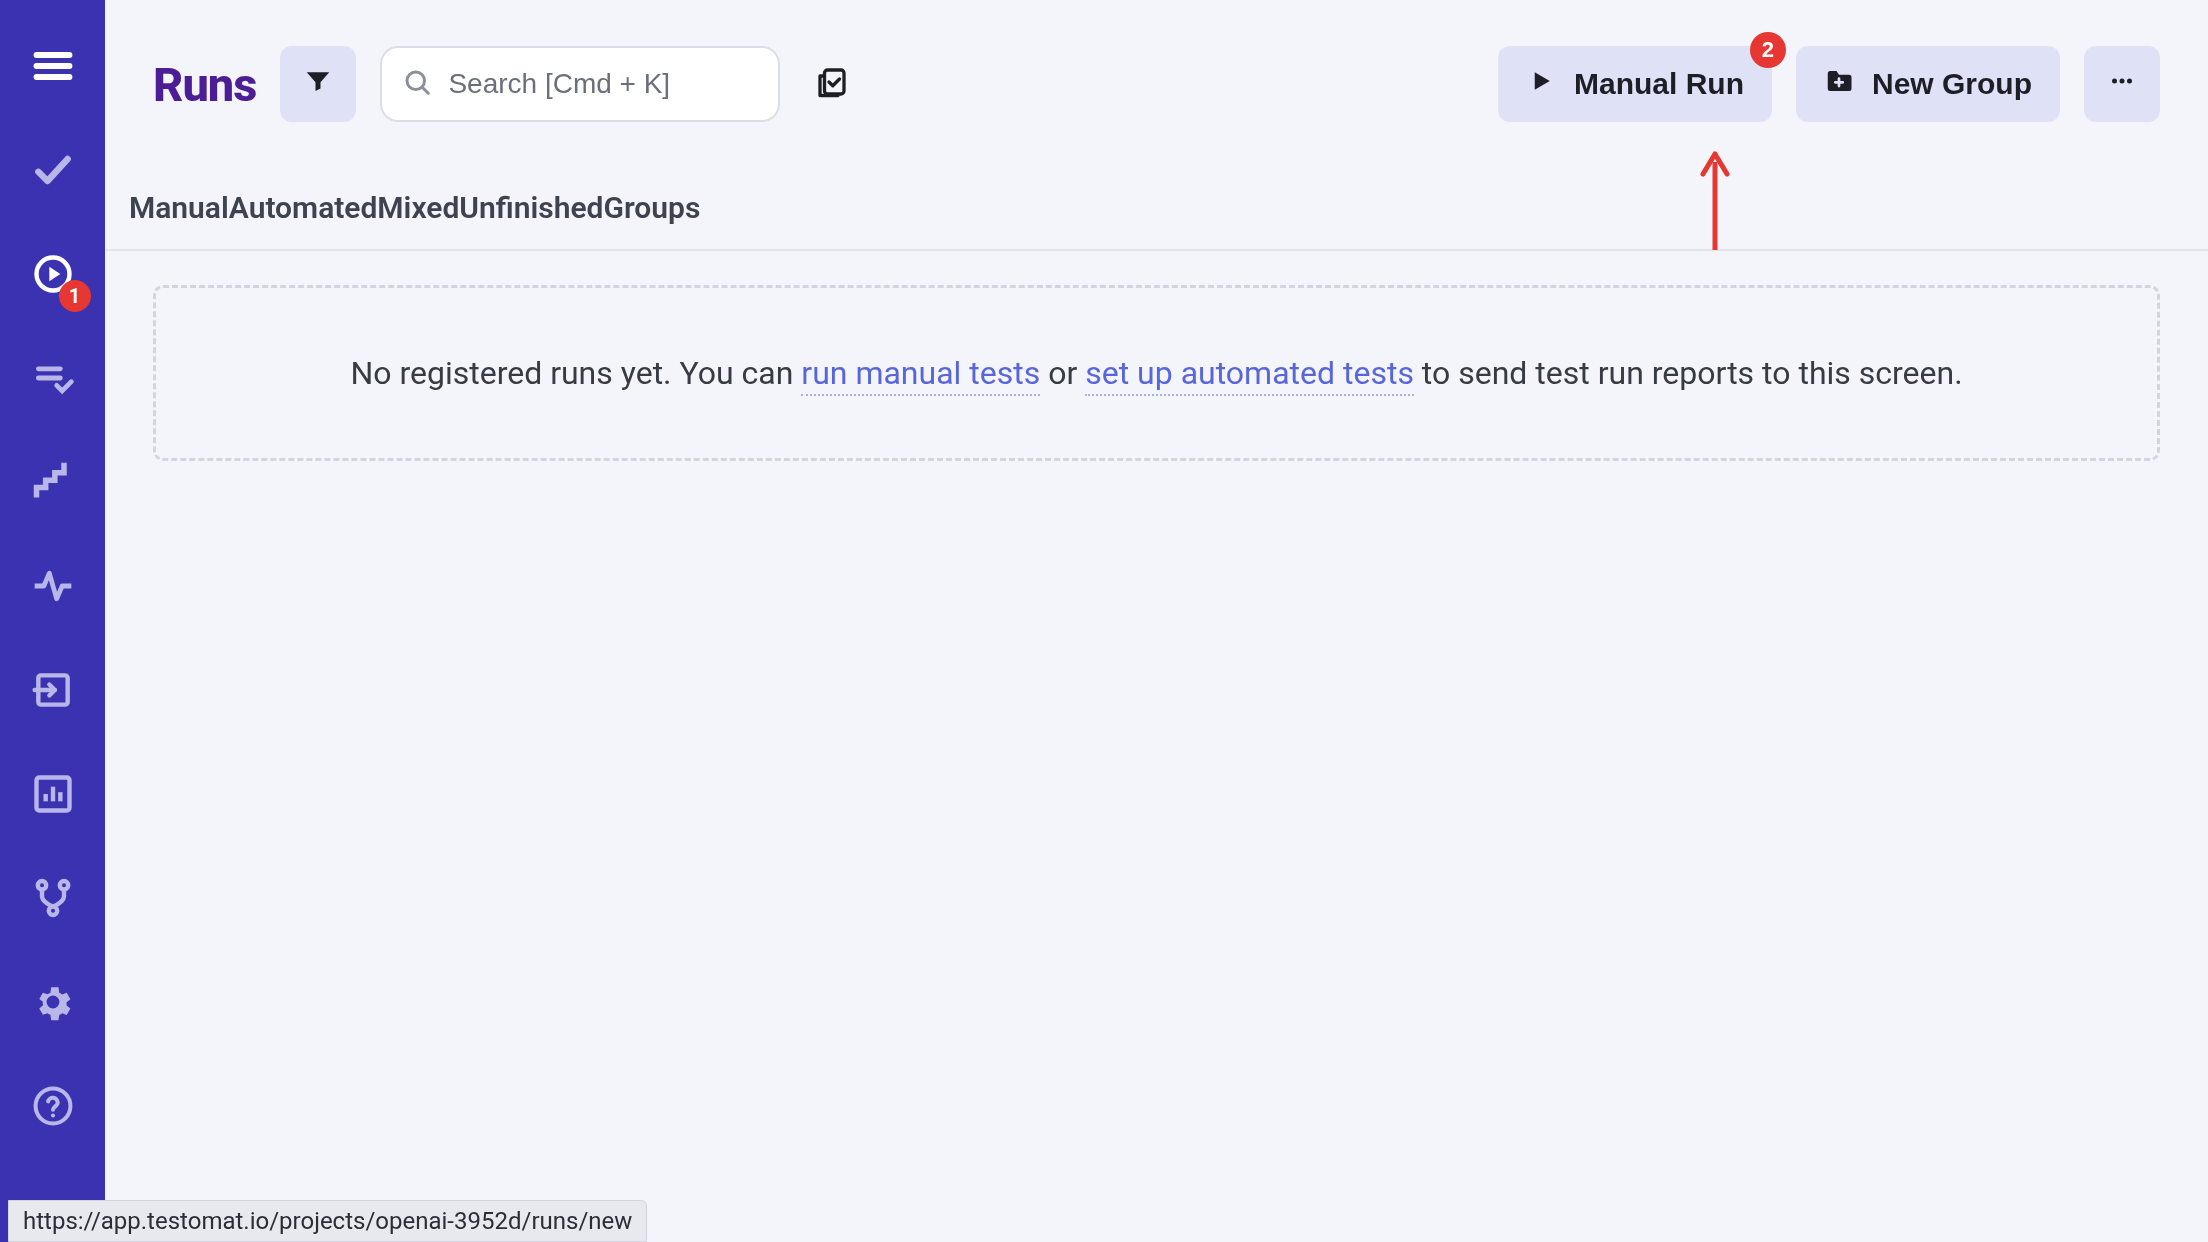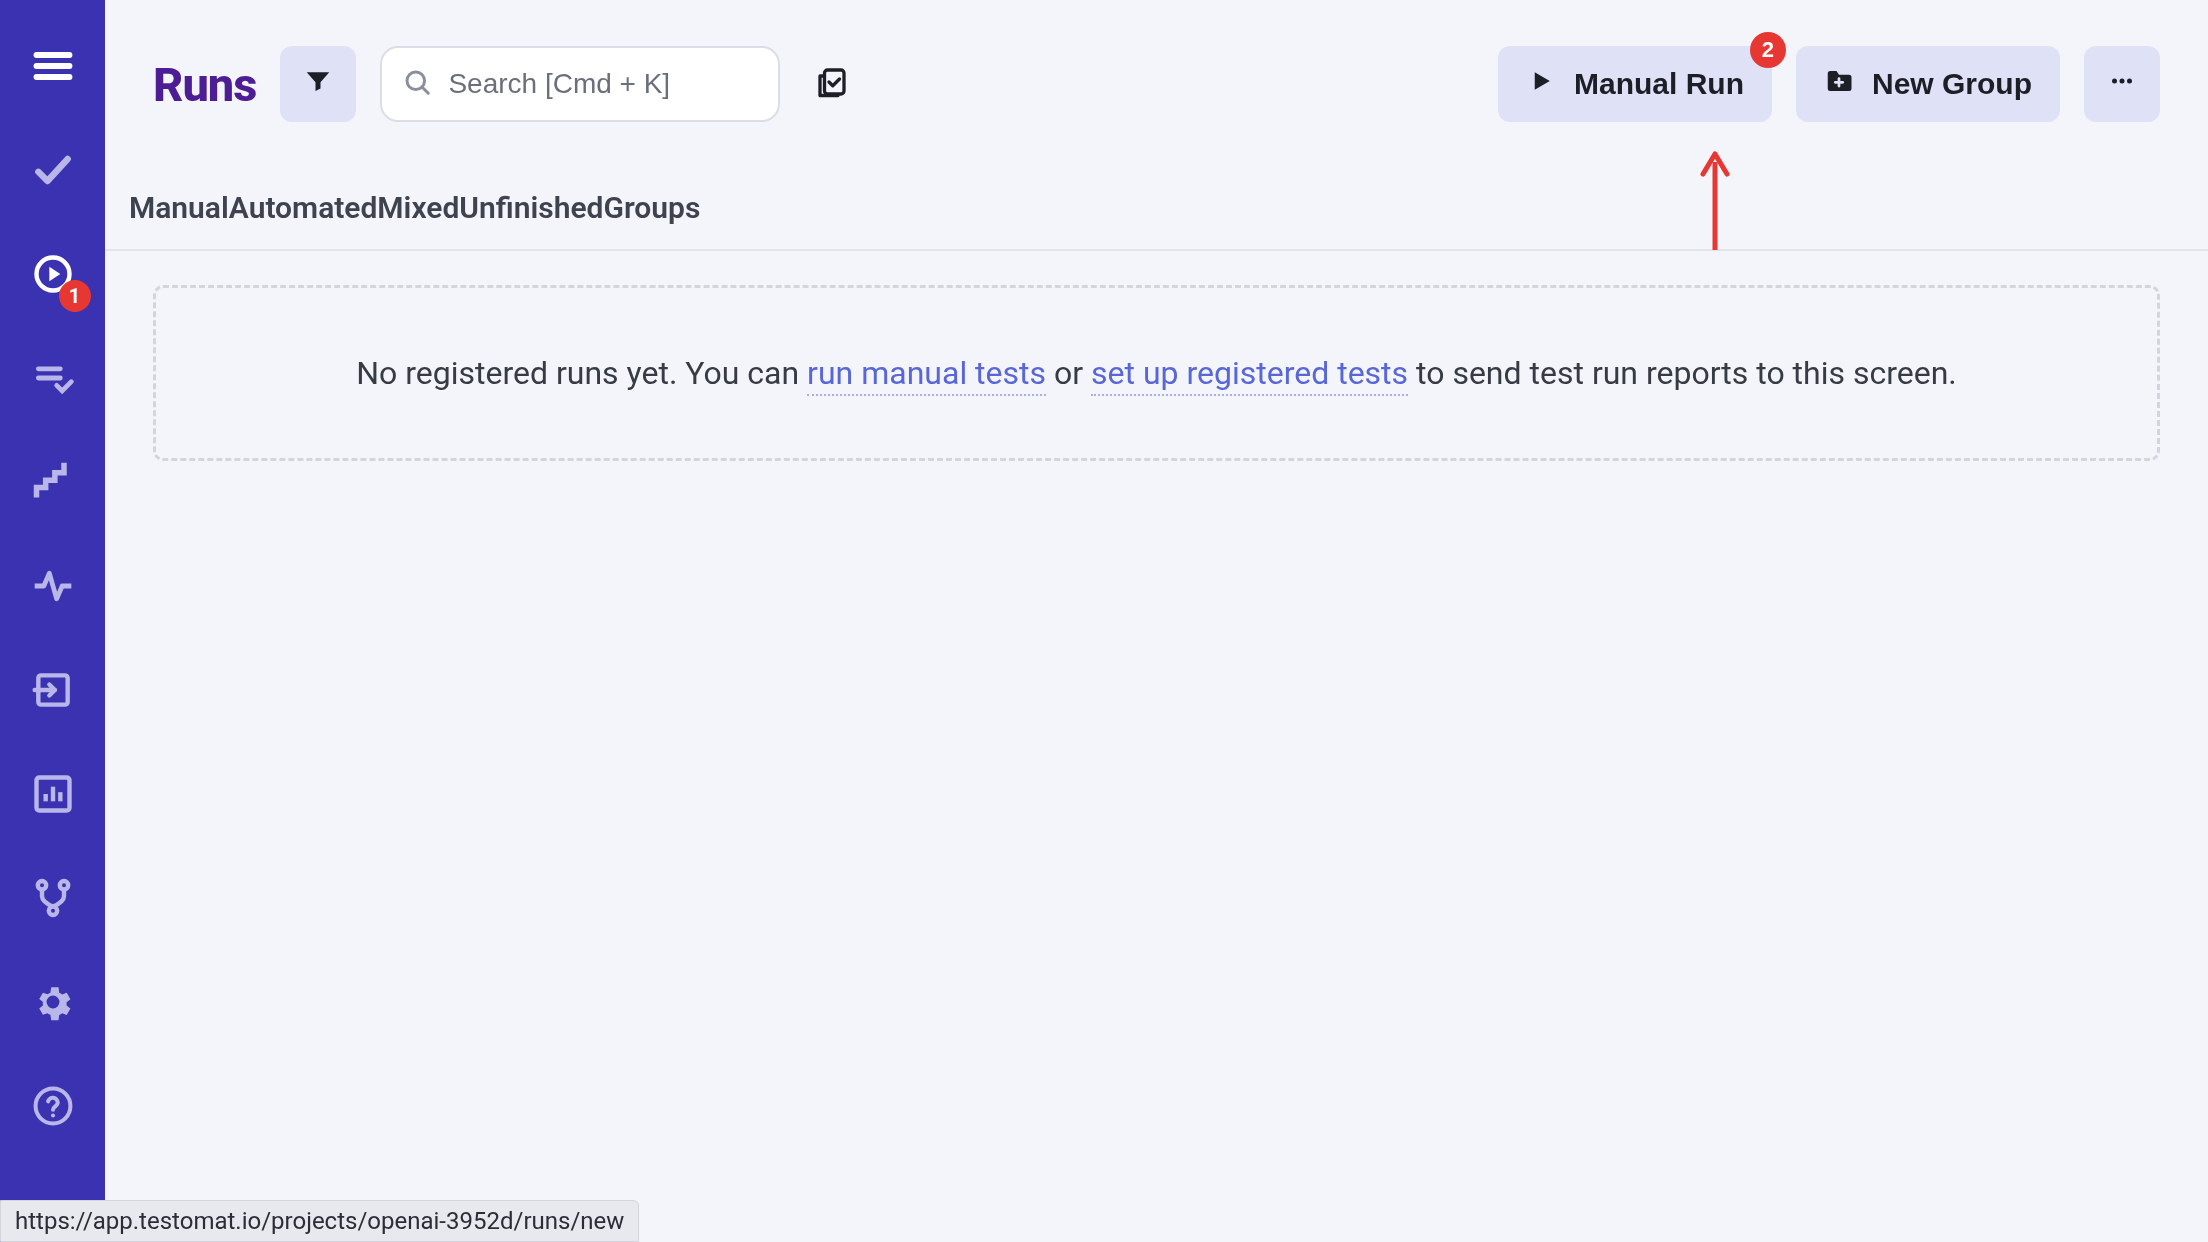--- a/index.html
+++ b/index.html
@@ -198,21 +198,21 @@
     font-size: 26px;
     color: #5a5f6b;
     margin-top: 4px;
   }
   .card-chevron { color: #c6c8d1; }
   .card-chevron svg { width: 54px; height: 54px; }
 
   
   .statusbar {
     position: absolute;
-    left: 0; bottom: 0;
+    left: 8px; bottom: 0;
     background: #e8e9ee;
     border: 1px solid #d3d4dc;
     padding: 6px 14px;
     font-size: 24px;
     color: #2b2e35;
     border-radius: 0 6px 0 0;
   }
 </style>
 </head>
 <body>
@@ -399,19 +399,19 @@
 
   <div class="tabs">
     <div class="tab">Manual</div>
     <div class="tab">Automated</div>
     <div class="tab">Mixed</div>
     <div class="tab">Unfinished</div>
     <div class="tab">Groups</div>
   </div>
 
   <div class="empty-box">
-    <span>No registered runs yet. You can </span><a>run manual tests</a><span> or </span><a>set up registered tests</a><span> to send test run reports to this screen.</span>
+    <span>No registered runs yet. You can </span><a>run manual tests</a><span> or </span><a>set up automated tests</a><span> to send test run reports to this screen.</span>
   </div>
 
 
 </div>
 
 <div class="statusbar">https://app.testomat.io/projects/openai-3952d/runs/new</div>
 
 </body></html>

